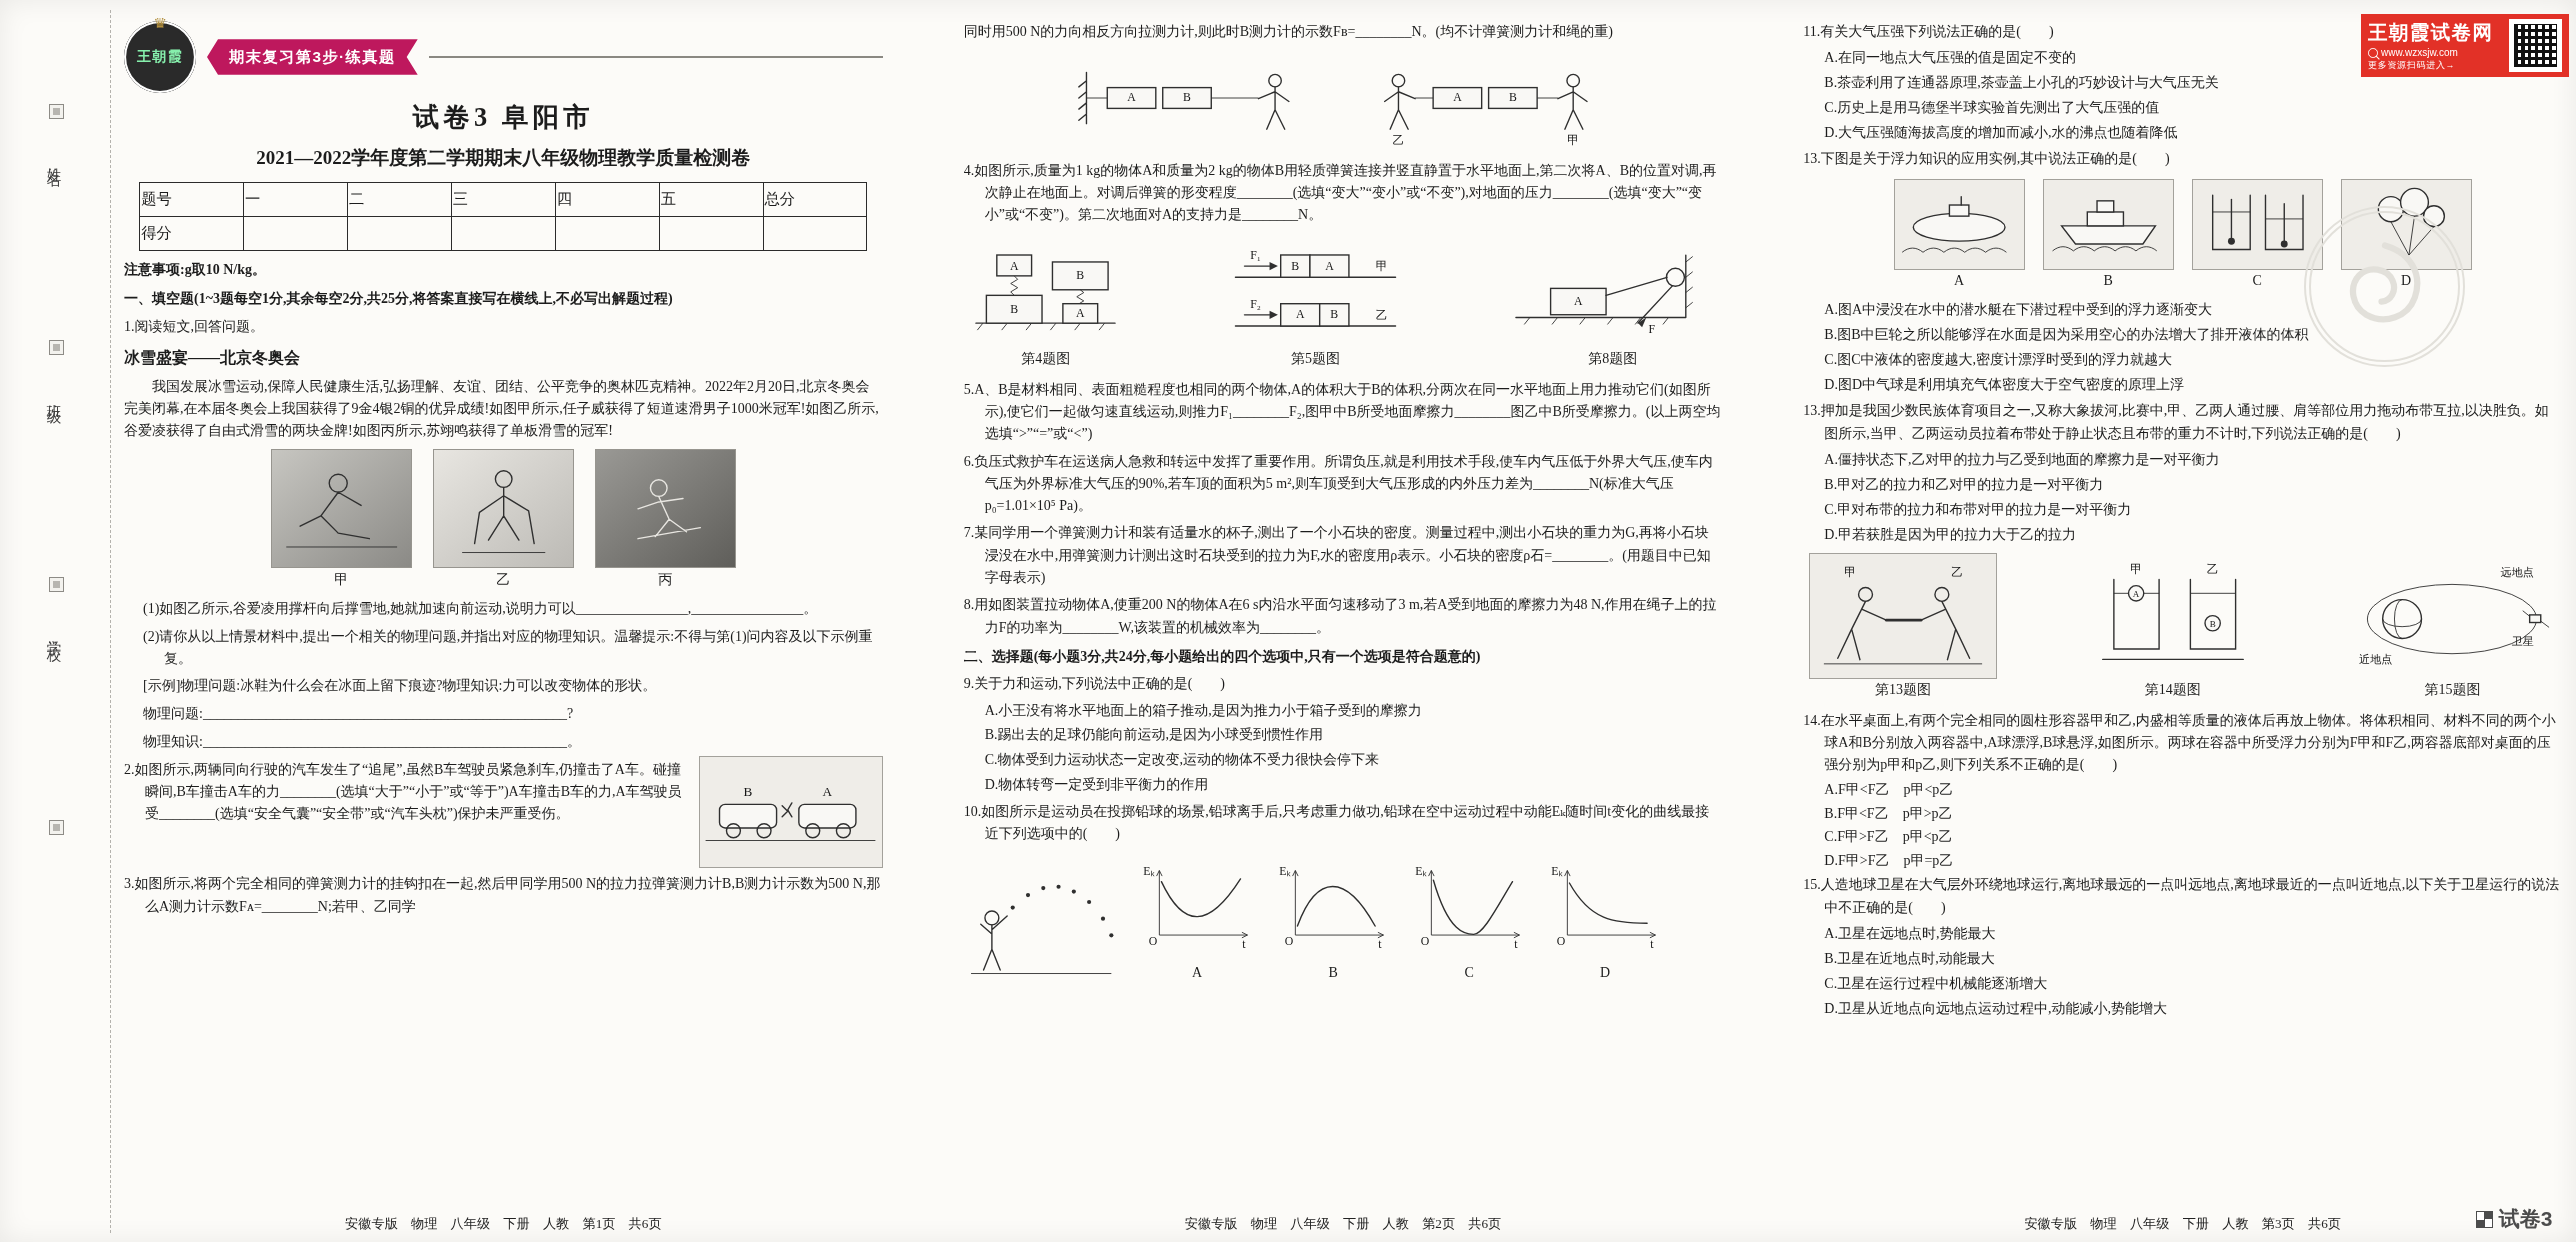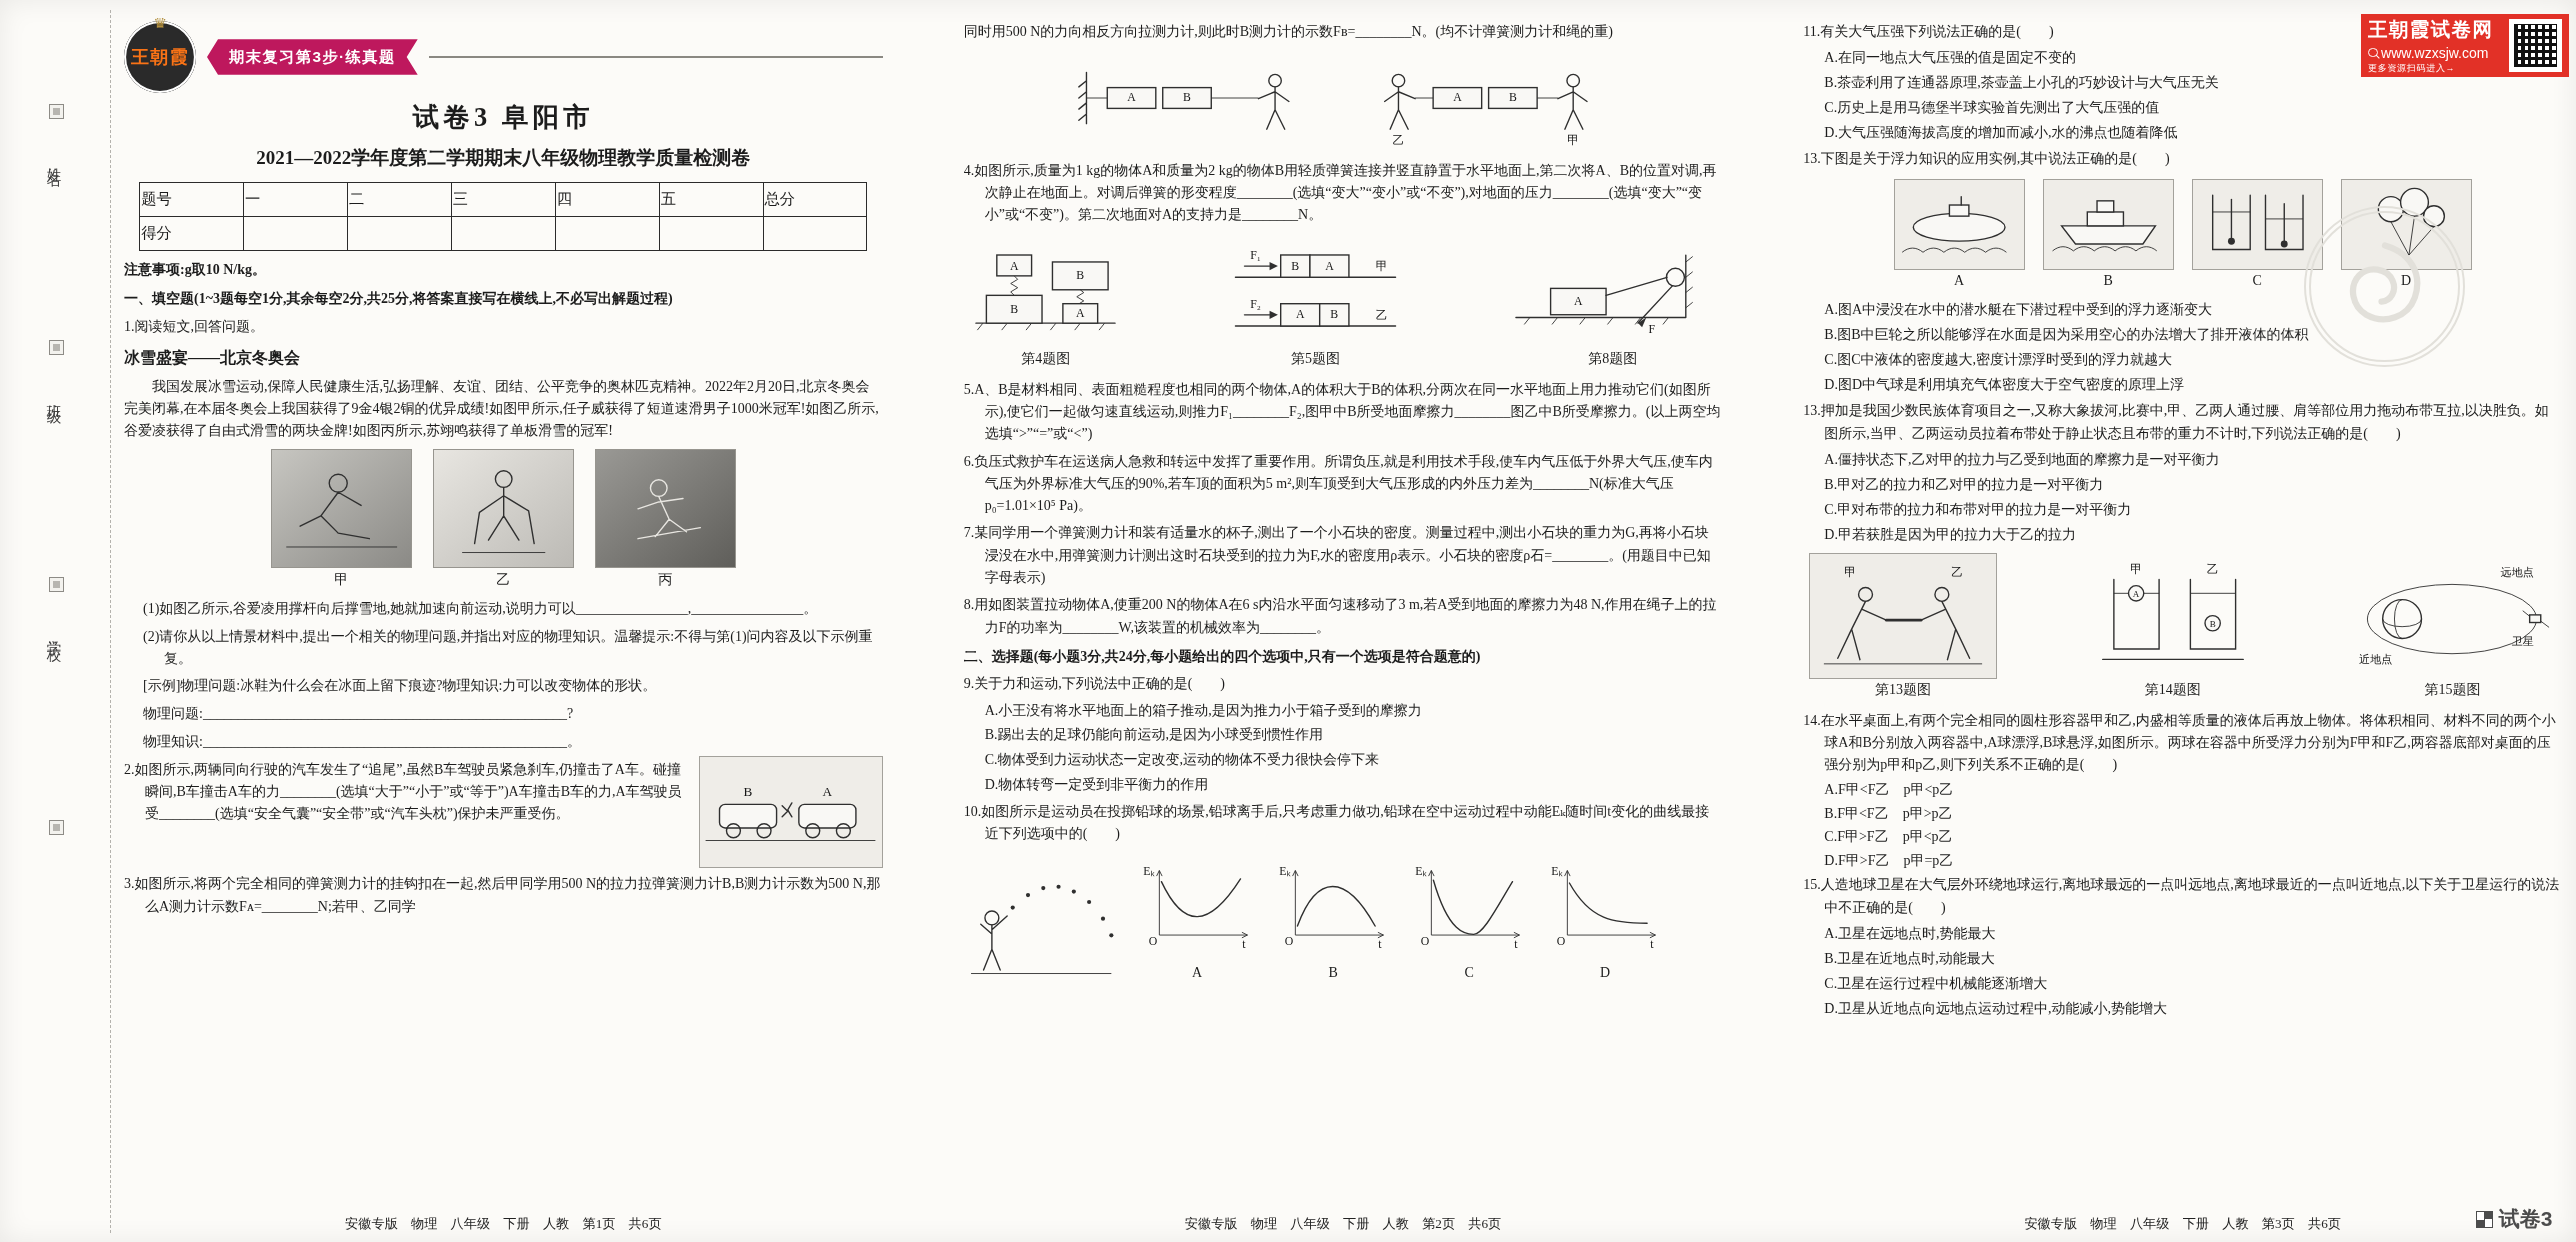--- a/index.html
+++ b/index.html
@@ -3,21 +3,21 @@
 <meta charset="utf-8">
 <style>
   html,body{margin:0;padding:0}
   body{width:2576px;height:1243px;background:#cfcecb;font-family:"Liberation Serif","DejaVu Serif",serif;color:#1c1c1c;position:relative;overflow:hidden}
   .sheet{position:absolute;inset:0;background:#fcfbf8;box-shadow:inset 0 0 28px rgba(0,0,0,.08)}
 
   
   .brand{position:absolute;top:14px;right:7px;width:208px;height:63px;background:#e23127;color:#fff;display:flex;align-items:center;gap:7px;padding:4.2px 7px;box-sizing:border-box;font-family:"Liberation Sans",sans-serif;z-index:5}
   .brand-left{flex:1;display:flex;flex-direction:column;gap:1.4px}
   .brand-name{font-size:19.5px;font-weight:bold;letter-spacing:1.4px;white-space:nowrap}
-  .brand-url{font-size:14px;display:flex;align-items:center;gap:3.5px}
+  .brand-url{font-size:10px;display:flex;align-items:flex-end;gap:3.5px}
   .lens{width:7.6px;height:7.6px;border:1.4px solid #fff;border-radius:50%;position:relative;display:inline-block}
   .lens::after{content:"";position:absolute;width:4.9px;height:1.4px;background:#fff;transform:rotate(45deg);right:-3.5px;bottom:-1.4px}
   .brand-scan{font-size:9px;letter-spacing:0.7px}
   .qr{width:53px;height:53px;background:#fff;display:flex;align-items:center;justify-content:center;flex:0 0 auto}
   .qr-px{width:43px;height:43px;background-image:repeating-linear-gradient(0deg,#111 0 3.5px,transparent 3.5px 7px),repeating-linear-gradient(90deg,#111 0 3.5px,#fff 3.5px 7px)}
 
   
   .bind-strip{position:absolute;left:0;top:0;bottom:0;width:111px}
   .bind-strip::after{content:"";position:absolute;right:0;top:9.7px;bottom:9.7px;border-right:1.4px dashed #b4b2ad}
   .vlabel{position:absolute;left:44px;writing-mode:vertical-rl;font-size:14.6px;color:#3a3a3a;letter-spacing:5.6px}
@@ -26,21 +26,21 @@
 
   
   .columns{position:absolute;left:124px;top:18px;right:14px;bottom:8.3px;display:flex;gap:81px}
   .col{flex:1;min-width:0;display:flex;flex-direction:column;overflow:hidden;font-size:14px;line-height:1.58;position:relative}
   .col + .col::before{content:"";position:absolute;left:-40px;top:0;bottom:0;width:0.7px;background:#e6e4df}
 
   
   .head-row{display:flex;align-items:center;gap:11px;height:78px;margin-bottom:1.4px}
   .badge{position:relative;width:72px;height:72px;border-radius:50%;background:#2a2a2a;display:flex;align-items:center;justify-content:center;flex:0 0 auto;box-shadow:inset 0 0 0 2.1px #fff,inset 0 0 0 4.2px #2a2a2a}
   .crown{position:absolute;top:-10.4px;left:50%;transform:translateX(-50%);color:#b3903f;font-size:15.3px;font-family:"DejaVu Sans",sans-serif}
-  .badge-text{color:#f97316;font-size:18px;font-weight:bold;letter-spacing:1.4px}
+  .badge-text{color:#86efac;font-size:14px;font-weight:bold;letter-spacing:1.4px}
   .ribbon{background:#be185d;color:#fff;font-size:15.3px;font-weight:bold;letter-spacing:1.4px;padding:5.6px 22px;font-family:"Liberation Sans",sans-serif;clip-path:polygon(11px 0,100% 0,calc(100% - 11px) 50%,100% 100%,11px 100%,0 50%);white-space:nowrap}
   .head-rule{flex:1;height:0;border-top:2.1px double #8a8882}
   .paper-title{text-align:center;font-size:26.4px;font-weight:bold;margin:0 0 4.2px;letter-spacing:4.2px}
   .paper-subtitle{text-align:center;font-size:19px;font-weight:bold;margin:0 0 5.6px}
   .score-table{width:96%;margin:2.8px auto 7px;border-collapse:collapse;text-align:left;font-size:15.3px}
   .score-table td{border:1.4px solid #2b2b2b;height:31px;min-width:42px}
 
   .notice{margin:1.4px 0 2.8px;font-weight:bold}
   .sec-title{font-weight:bold;margin:4.2px 0 2.8px;padding-left:0}
   .q{margin:2.8px 0;padding-left:21px;text-indent:-21px}

